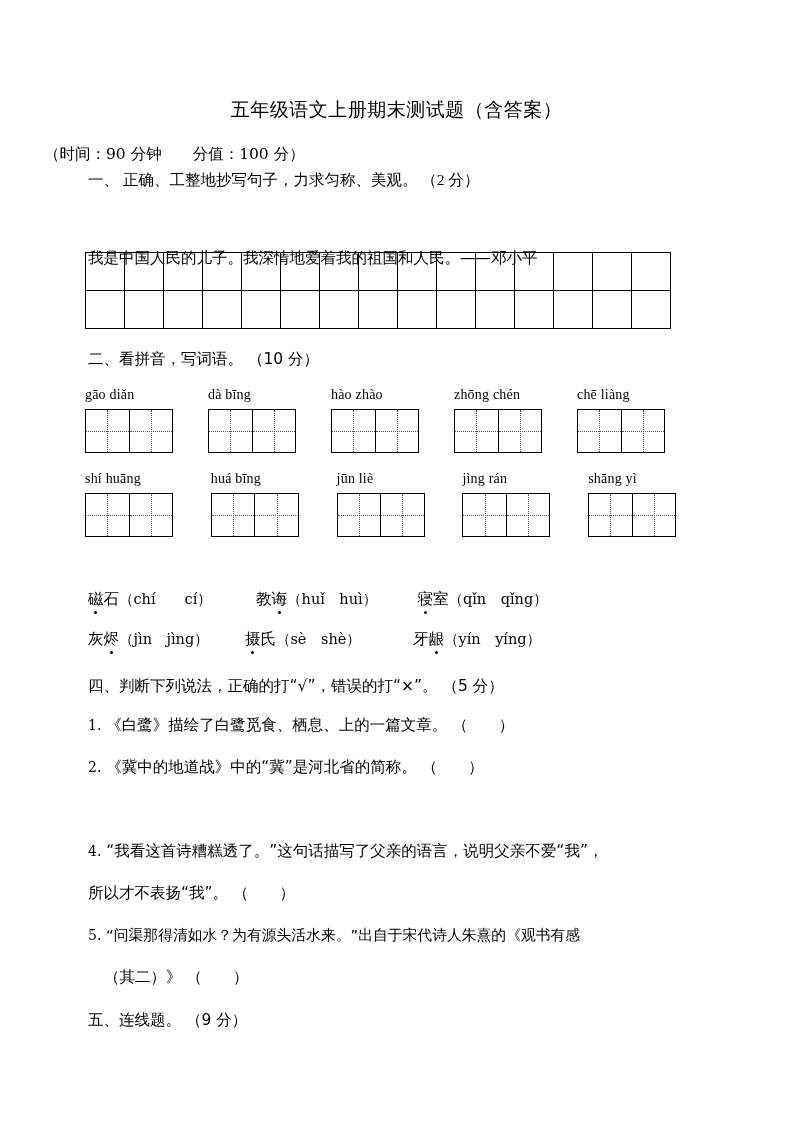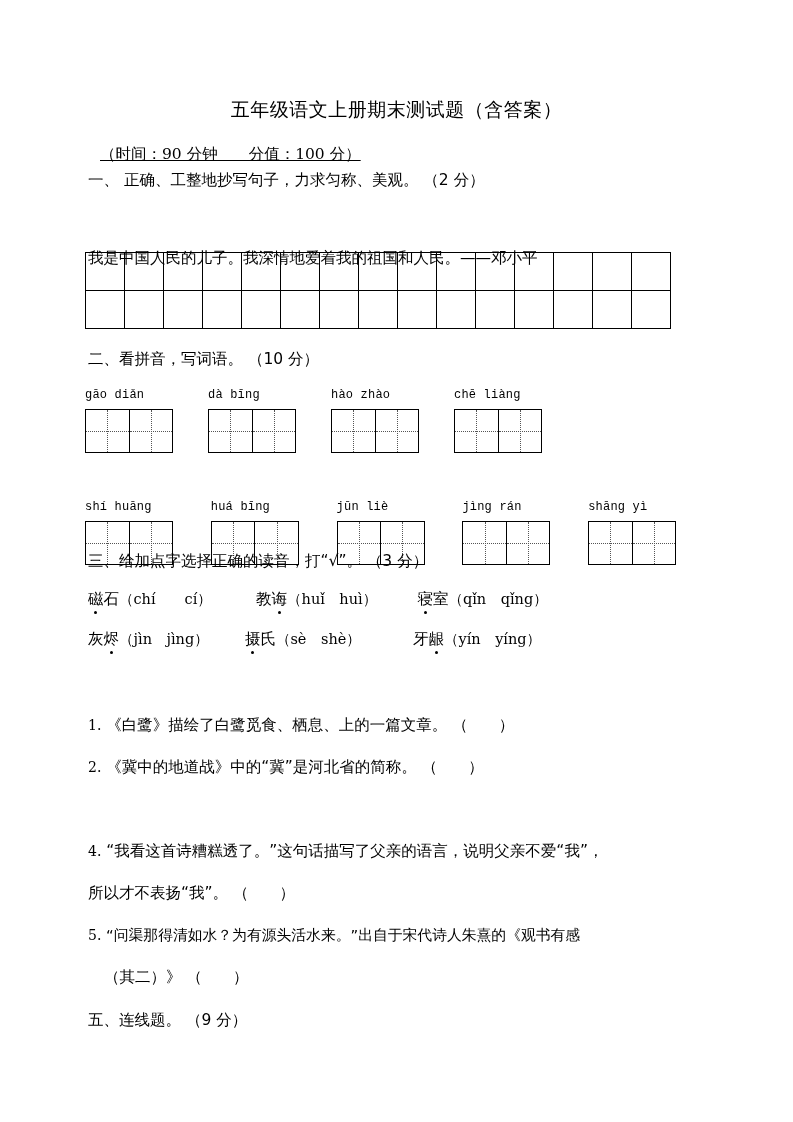--- a/index.html
+++ b/index.html
@@ -32,41 +32,40 @@
     letter-spacing: 0.5px;
     margin: 0;
     padding-top: 98px;
     line-height: 1.2;
     font-weight: 400;
   }
   .subtitle {
     font-size: 15.5px;
     margin: 0;
     padding-top: 24px;
-    padding-left: 100px;
+    padding-left: 44px;
     line-height: 1.2;
     font-family: "DejaVu Serif", "Liberation Serif", serif;
-    text-decoration: underline;
   }
 
   
   .sec-head {
     font-size: 15.5px;
     margin: 0;
     line-height: 1.3;
     font-family: "DejaVu Sans", "Liberation Sans", sans-serif;
   }
   .body-line {
     font-size: 15.5px;
     line-height: 1.35;
     font-family: "DejaVu Sans", "Liberation Sans", sans-serif;
   }
 
   
-  #sec1-head { position: absolute; left: 88px; top: 170px; }
+  #sec1-head { position: absolute; left: 88px; top: 170px; font-family: Liberation Serif, serif; }
   #sec1-sentence { position: absolute; left: 88px; top: 207px; margin-top: 41px; }
 
   .copy-grid {
     position: absolute;
     left: 85px;
     top: 252px;
     border-collapse: collapse;
   }
   .copy-grid td {
     width: 38px;
@@ -78,32 +77,32 @@
   
   #sec2-head { position: absolute; left: 88px; top: 349px; }
 
   .pinyin-row {
     position: absolute;
     left: 85px;
     width: 620px;
     display: flex;
   }
   .pinyin-row.r1 { top: 386px; }
-  .pinyin-row.r2 { top: 498px; gap: 9px; }
+  .pinyin-row.r2 { top: 470px; gap: 9px; }
 
   .pinyin-group {
     width: 106px;
     margin-right: 17px;
     display: flex;
     flex-direction: column;
     align-items: flex-start;
   }
   .pinyin-label {
-    font-family: Liberation Mono, monospace;
-    font-size: 12px;
+    font-family: Liberation Serif, serif;
+    font-size: 14px;
     letter-spacing: 0.2px;
     white-space: nowrap;
     margin-bottom: 5px;
     height: 18px;
     line-height: 18px;
   }
   .tzg {
     display: flex;
     border: 1.3px solid #000;
     width: 88px;
@@ -254,20 +253,27 @@
         </div>
       </div>
       <div class="pinyin-group">
         <div class="pinyin-label">hào zhào</div>
         <div class="tzg">
           <div class="cell"></div>
           <div class="cell"></div>
         </div>
       </div>
       <div class="pinyin-group">
+        <div class="pinyin-label">zhōng chén</div>
+        <div class="tzg">
+          <div class="cell"></div>
+          <div class="cell"></div>
+        </div>
+      </div>
+      <div class="pinyin-group">
         <div class="pinyin-label">chē liàng</div>
         <div class="tzg">
           <div class="cell"></div>
           <div class="cell"></div>
         </div>
       </div>
     </div>
   <div class="pinyin-row r2" id="pinyin-row-2">
       <div class="pinyin-group">
         <div class="pinyin-label">shí huāng</div>
@@ -299,38 +305,38 @@
       </div>
       <div class="pinyin-group">
         <div class="pinyin-label">shāng  yì</div>
         <div class="tzg">
           <div class="cell"></div>
           <div class="cell"></div>
         </div>
       </div>
     </div>
 
-  <div class="sec-head" id="sec3-head">三、给加点字选择正确的读音，打“√”。 （3 分）</div>
 
   <div id="sec3-r1">
     <span class="py-item"><span class="dotted-char">磁</span><span>石</span><span class="py-opts">（chí　　cí）</span></span>
     <span style="display:inline-block;width:34px"></span>
     <span class="py-item"><span>教</span><span class="dotted-char">诲</span><span class="py-opts">（huǐ　huì）</span></span>
     <span style="display:inline-block;width:30px"></span>
     <span class="py-item"><span class="dotted-char">寝</span><span>室</span><span class="py-opts">（qǐn　qǐng）</span></span>
   </div>
 
   <div id="sec3-r2">
     <span class="py-item"><span>灰</span><span class="dotted-char">烬</span><span class="py-opts">（jìn　jìng）</span></span>
     <span style="display:inline-block;width:26px"></span>
     <span class="py-item"><span class="dotted-char">摄</span><span>氏</span><span class="py-opts">（sè　shè）</span></span>
     <span style="display:inline-block;width:42px"></span>
     <span class="py-item"><span>牙</span><span class="dotted-char">龈</span><span class="py-opts">（yín　yíng）</span></span>
   </div>
 
+  <div class="sec-head" id="sec4-head">四、判断下列说法，正确的打“√”，错误的打“×”。 （5 分）</div>
 
   <div class="tf-item" id="tf-1">
     <span class="tf-num">1.</span>
     <span>《白鹭》描绘了白鹭觅食、栖息、上的一篇文章。 （　　）</span>
   </div>
   <div class="tf-item" id="tf-2">
     <span class="tf-num">2.</span>
     <span>《冀中的地道战》中的“冀”是河北省的简称。 （　　）</span>
   </div>
   <div class="tf-item" id="tf-4">

